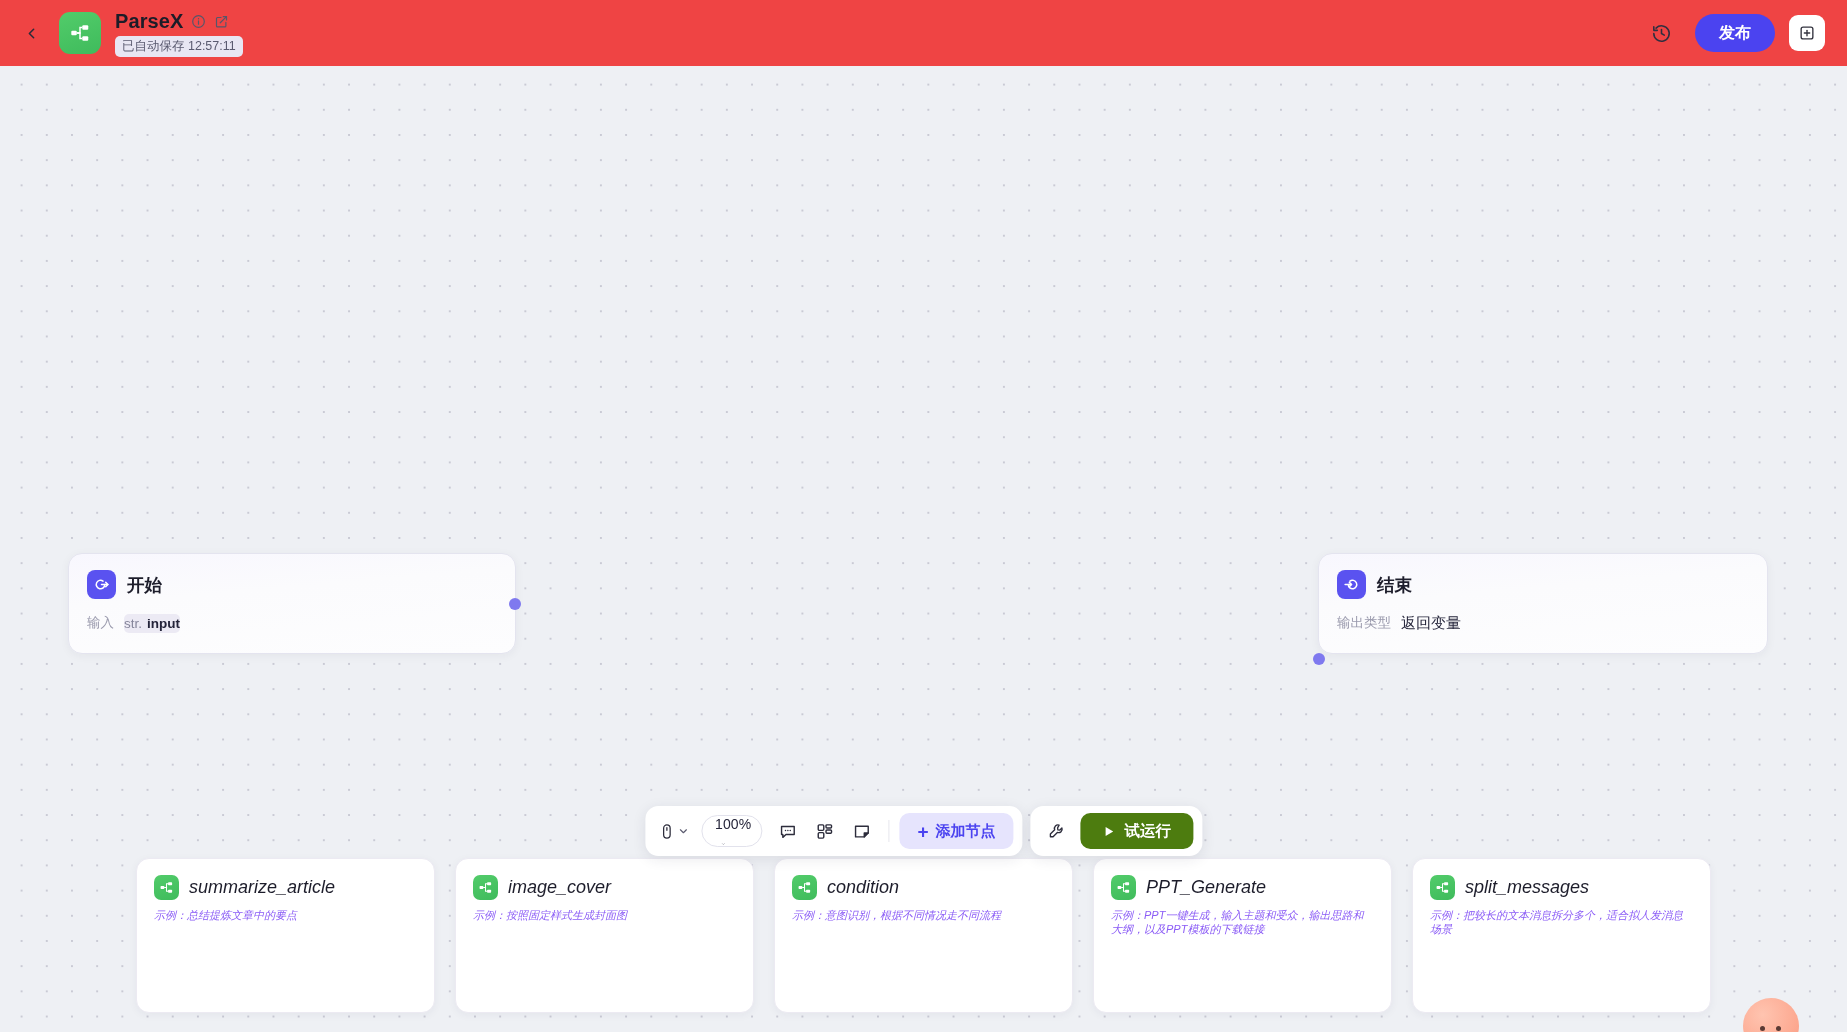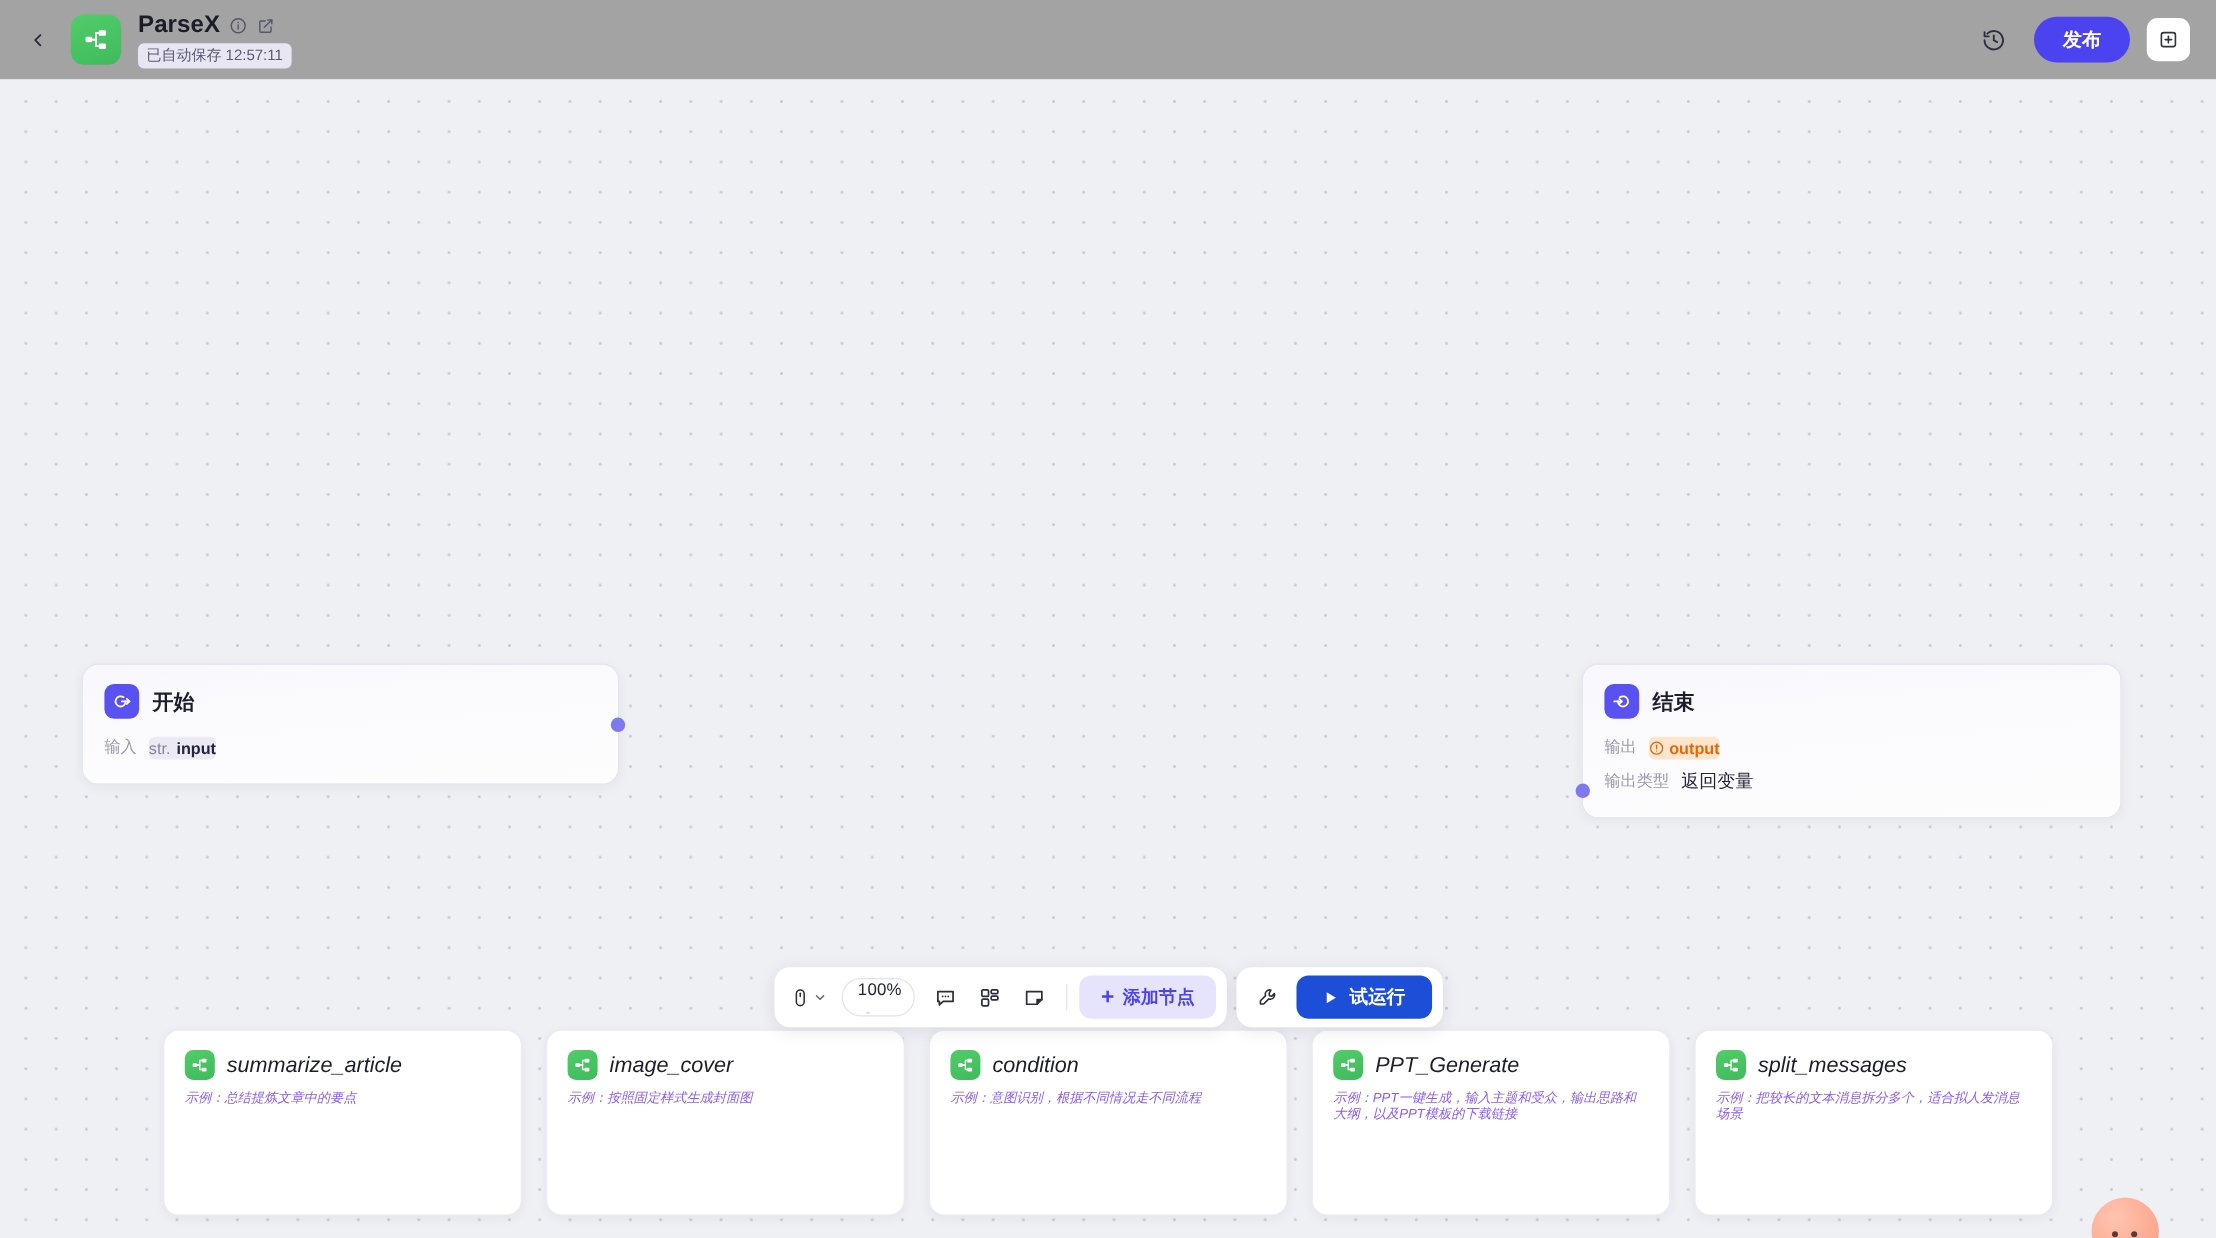--- a/index.html
+++ b/index.html
@@ -11,21 +11,21 @@
     font-family: "Liberation Sans", "DejaVu Sans", sans-serif;
     background: #f4f4f8;
   }
 
   
   .header {
     position: absolute;
     top: 0; left: 0;
     width: 1847px;
     height: 66px;
-    background: #a3a3a3;
+    background: #ef4444;
     display: flex;
     align-items: center;
     padding: 0 22px 0 14px;
     z-index: 50;
   }
   .back-btn {
     width: 34px; height: 34px;
     display: flex; align-items: center; justify-content: center;
     color: #2b2b3a;
     cursor: pointer;
@@ -252,21 +252,21 @@
     padding: 0 18px;
     font-size: 15px;
     font-weight: 600;
     cursor: pointer;
     font-family: inherit;
   }
   .run-btn {
     display: flex;
     align-items: center;
     gap: 9px;
-    background: #1d4ed8;
+    background: #4d7c0f;
     color: #fff;
     border: none;
     border-radius: 10px;
     height: 36px;
     padding: 0 22px;
     font-size: 15.5px;
     font-weight: 700;
     cursor: pointer;
     margin-left: 4px;
     font-family: Liberation Mono, monospace;
@@ -433,31 +433,20 @@
       <span class="node-icon">
         <svg width="17" height="17" viewBox="0 0 24 24" fill="none" stroke="#ffffff" stroke-width="2.1" stroke-linecap="round">
           <path d="M9.8 7.2A6 6 0 1 1 7.4 12"></path>
           <line x1="12" y1="12" x2="3" y2="12"></line>
           <polyline points="9 9 12 12 9 15" stroke-linejoin="round"></polyline>
         </svg>
       </span>
       <span class="node-title">结束</span>
     </div>
     <div class="node-body">
-      <div class="node-row">
-        <span class="node-label">输出</span>
-        <span class="chip chip-out">
-          <svg width="13" height="13" viewBox="0 0 24 24" fill="none" stroke="currentColor" stroke-width="2">
-            <circle cx="12" cy="12" r="9.2"></circle>
-            <line x1="12" y1="7.4" x2="12" y2="13" stroke-linecap="round"></line>
-            <circle cx="12" cy="16.4" r="1.05" fill="currentColor" stroke="none"></circle>
-          </svg>
-          <span>output</span>
-        </span>
-      </div>
       <div class="node-row">
         <span class="node-label">输出类型</span>
         <span class="node-value">返回变量</span>
       </div>
     </div>
     <span class="handle left"></span>
   </div>
 
   <div class="toolbar-wrap">
 

